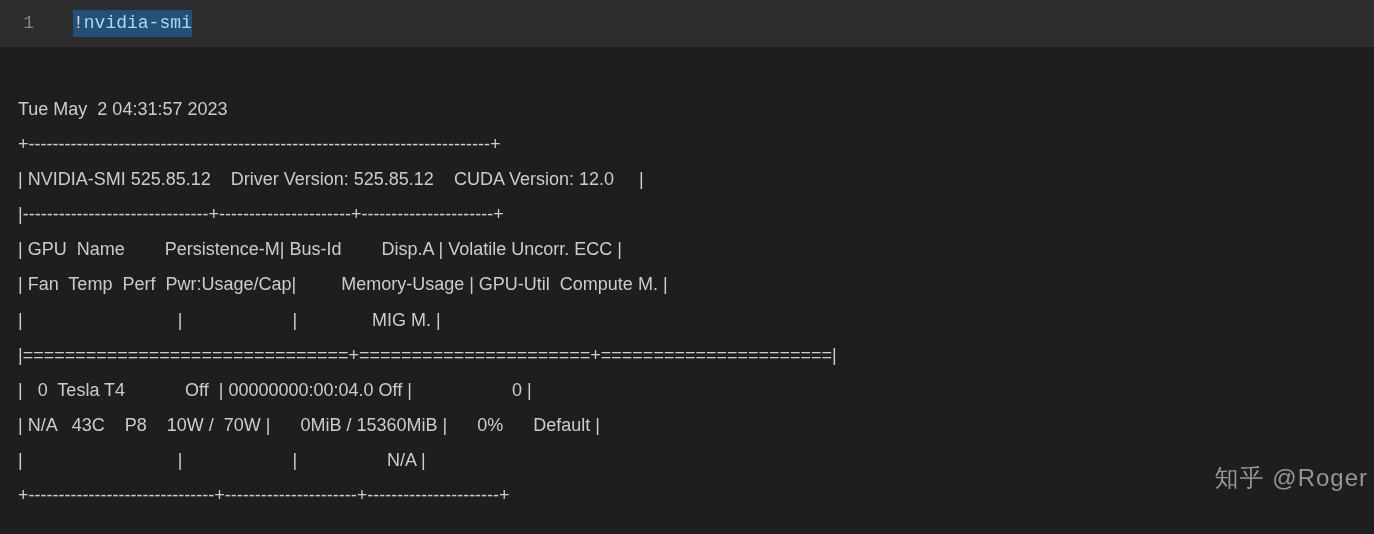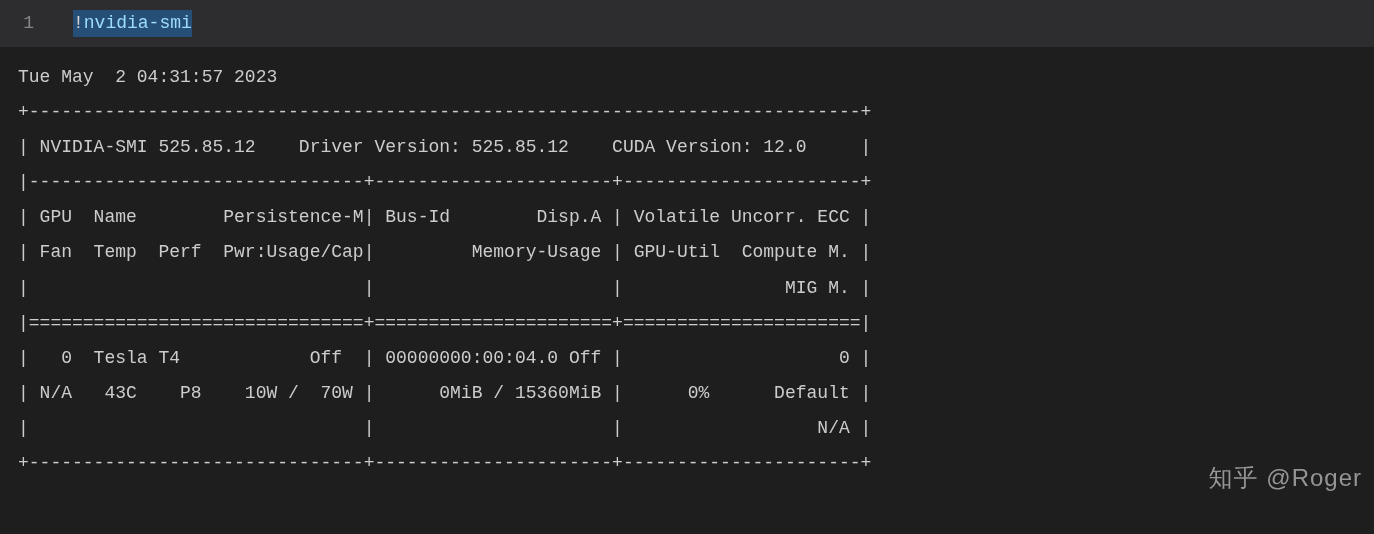--- a/index.html
+++ b/index.html
@@ -44,30 +44,31 @@
     }
     .bang {
       color: #d4d4d4;
     }
     .command {
       color: #9cdcfe;
     }
     .output-area {
       padding: 12px 18px;
       background: #1e1e1e;
-      font-family: Liberation Mono, monospace;
+      font-family: Liberation Sans, sans-serif;
       font-size: 18px;
       line-height: 1.95;
       color: #cccccc;
       white-space: pre;
+      margin-top: 32px;
     }
     .watermark {
       position: absolute;
       bottom: 38px;
-      right: 12px;
+      right: 6px;
       color: #aaa;
       font-family: sans-serif;
       font-size: 24px;
       font-weight: 300;
       opacity: 0.85;
       letter-spacing: 1px;
     }
   </style>
 </head>
 <body>

